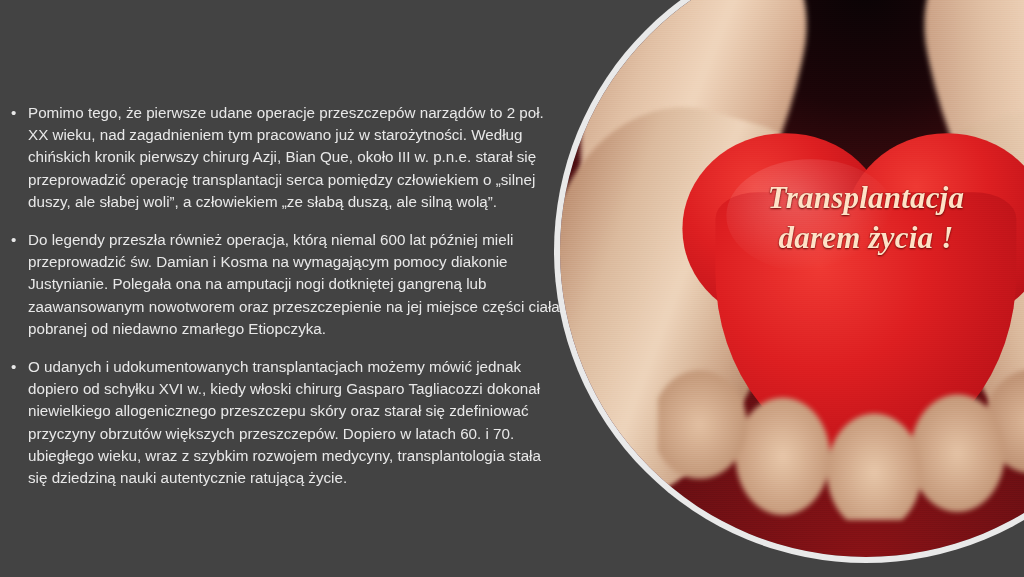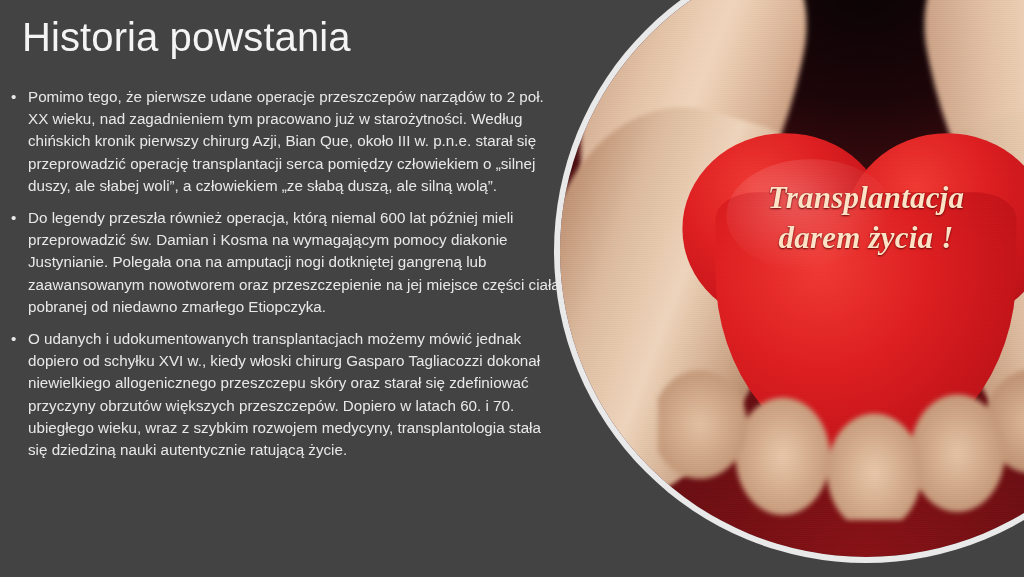--- a/index.html
+++ b/index.html
@@ -57,20 +57,21 @@
   .bullet-dot {
     position: absolute;
     left: 3px;
     top: 0;
     font-size: 15.2px;
     line-height: 22.2px;
     color: #e8e8e8;
   }
   .bullet-text {
     display: block;
+    margin-top: 16px;
   }
 
   
   .photo-wrap {
     position: absolute;
     left: 560px;
     top: -55px;
     width: 612px;
     height: 612px;
     z-index: 1;
@@ -246,21 +247,20 @@
         </div>
 
         <div class="photo-grain"></div>
       </div>
     </div>
     <div class="photo-ring"></div>
   </div>
 
   <div class="text-col">
 
-    <div class="slide-title">Historia powstania</div>
 
     <div class="bullets">
 
       <div class="bullet">
         <span class="bullet-dot">•</span>
         <span class="bullet-text">Pomimo tego, że pierwsze udane operacje przeszczepów narządów to 2 poł. XX wieku, nad zagadnieniem tym pracowano już w starożytności. Według chińskich kronik pierwszy chirurg Azji, Bian Que, około III w. p.n.e. starał się przeprowadzić operację transplantacji serca pomiędzy człowiekiem o „silnej duszy, ale słabej woli”, a człowiekiem „ze słabą duszą, ale silną wolą”.</span>
       </div>
 
       <div class="bullet">
         <span class="bullet-dot">•</span>

